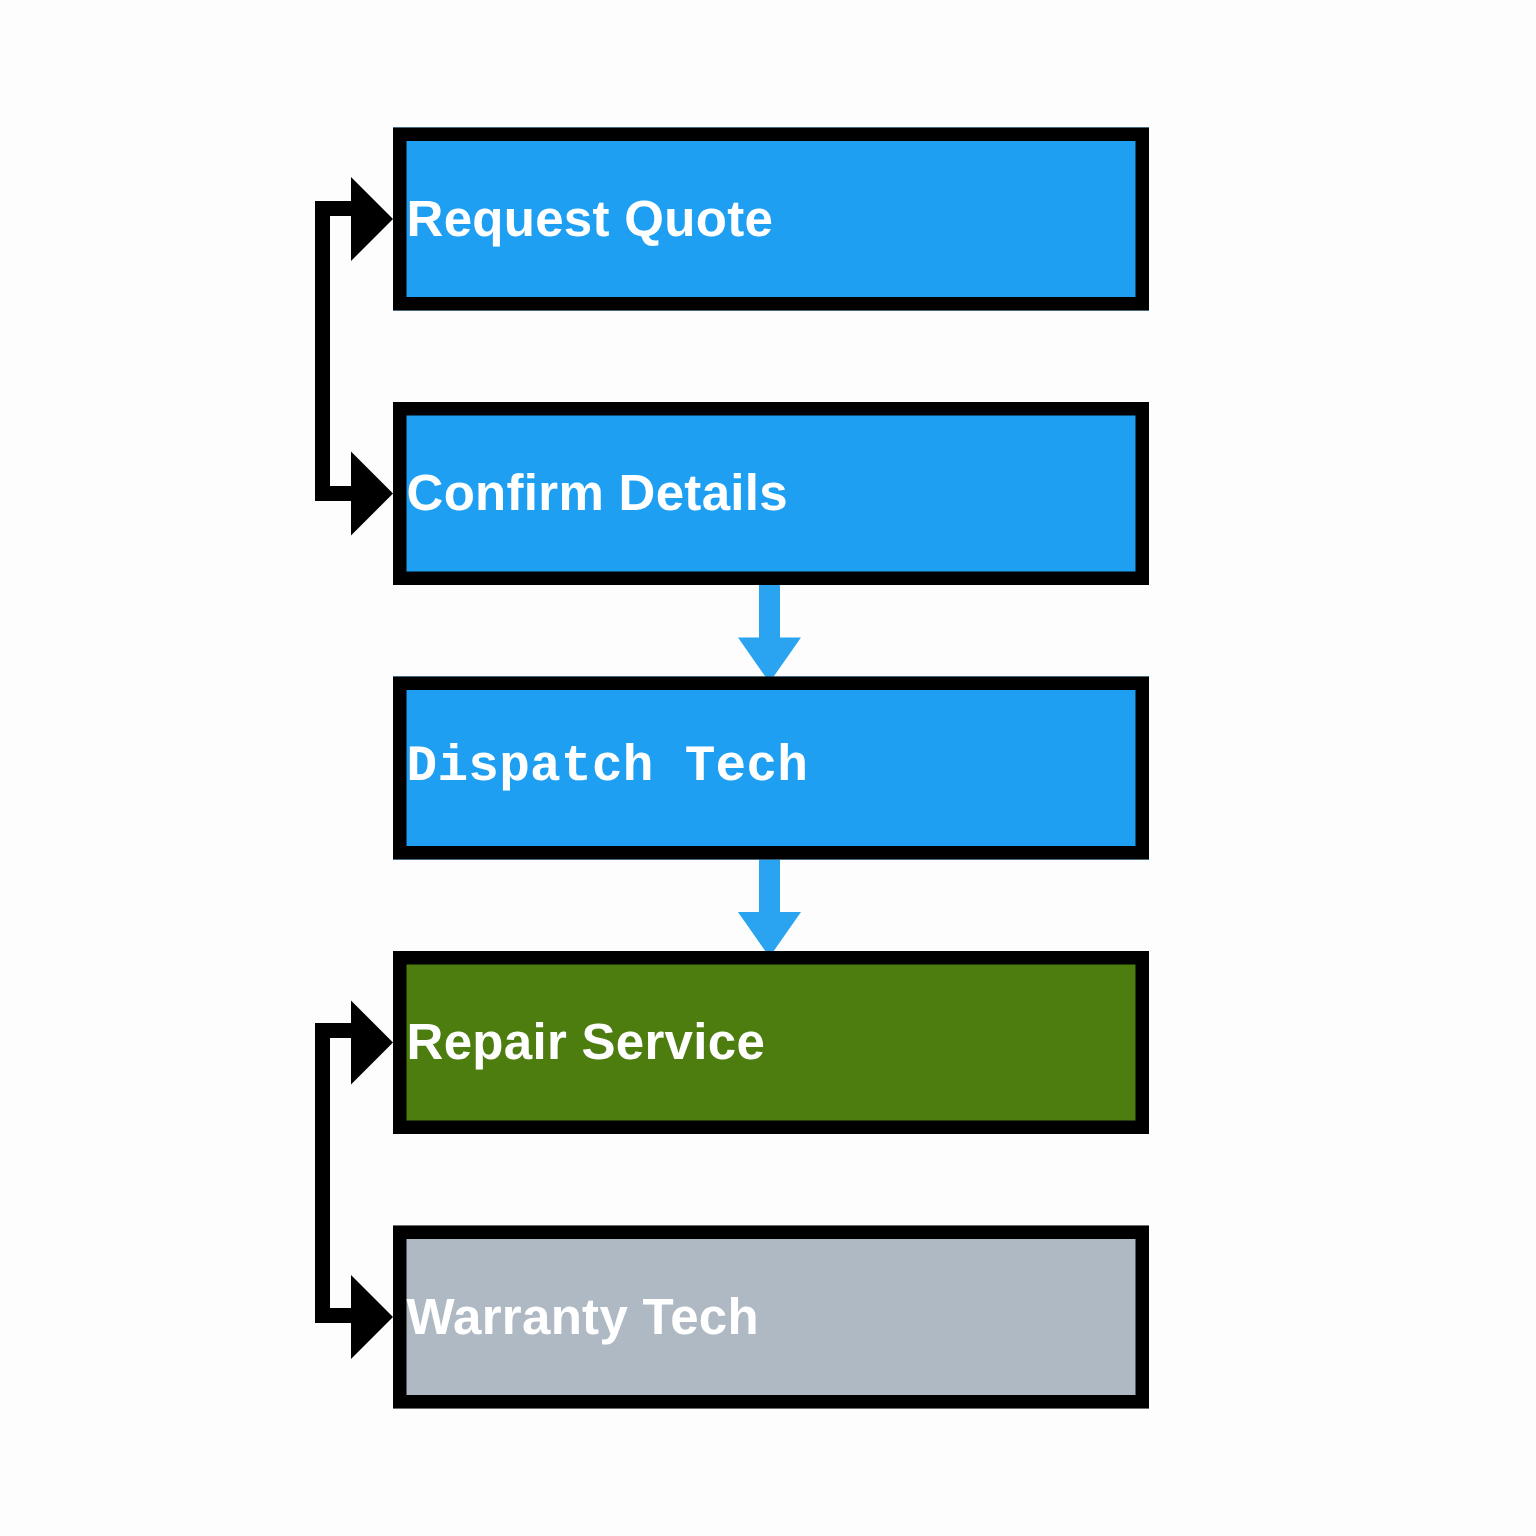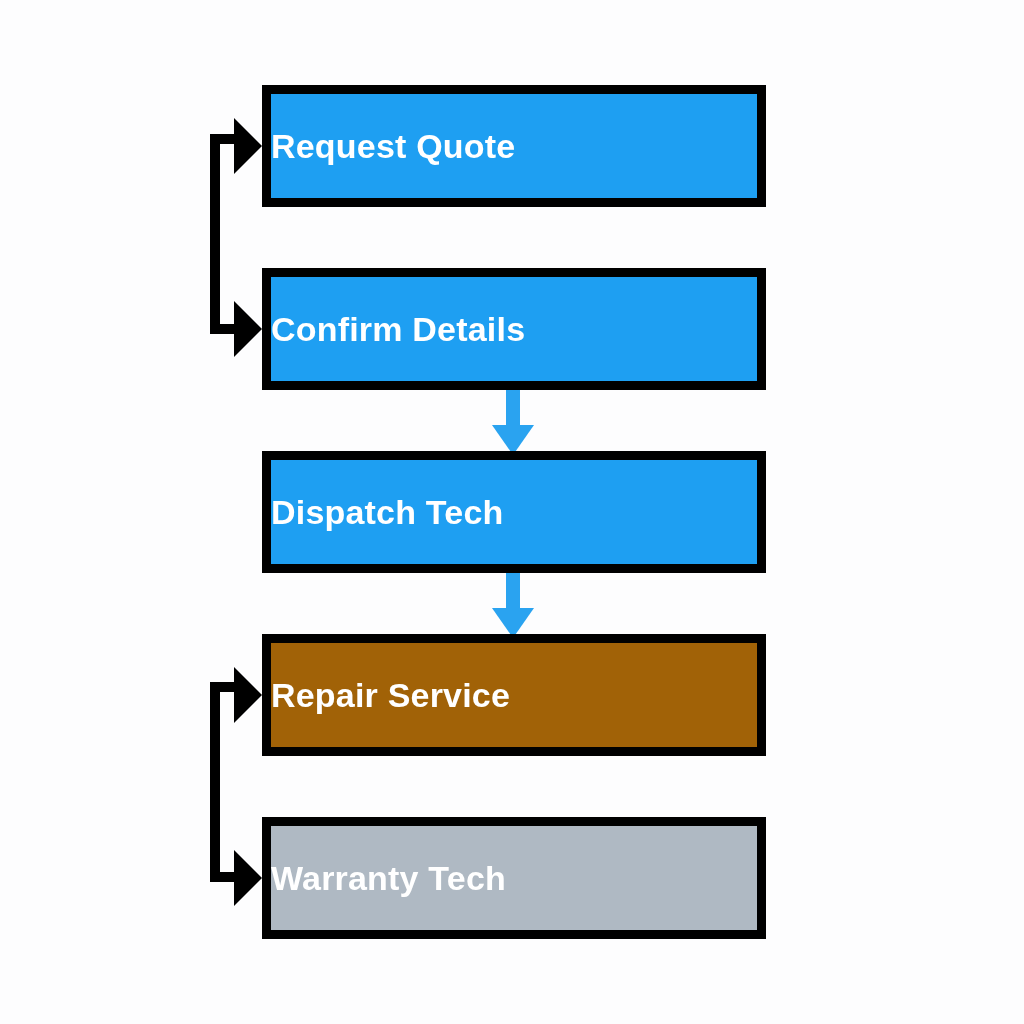--- a/index.html
+++ b/index.html
@@ -86,25 +86,25 @@
   </svg>
 
   <div class="node" style="left: 262px; top: 85px; width: 504px; height: 122px; background: rgb(30, 159, 242); border-color: rgb(0, 0, 0);">
     <span class="node-label">Request Quote</span>
   </div>
 
   <div class="node" style="left: 262px; top: 268px; width: 504px; height: 122px; background: rgb(30, 159, 242); border-color: rgb(0, 0, 0);">
     <span class="node-label">Confirm Details</span>
   </div>
 
-  <div class="node" style="left: 262px; top: 451px; width: 504px; height: 122px; background: rgb(30, 159, 242); border-color: rgb(0, 0, 0);">
+  <div class="node" style="left: 262px; top: 451px; width: 504px; height: 122px; background: rgb(30, 159, 242); border-color: rgb(0, 0, 0); font-family: Liberation Mono, monospace;">
     <span class="node-label">Dispatch Tech</span>
   </div>
 
-  <div class="node" style="left: 262px; top: 634px; width: 504px; height: 122px; background: #a16207; border-color: rgb(0, 0, 0);">
+  <div class="node" style="left: 262px; top: 634px; width: 504px; height: 122px; background: #4d7c0f; border-color: rgb(0, 0, 0);">
     <span class="node-label">Repair Service</span>
   </div>
 
   <div class="node" style="left: 262px; top: 817px; width: 504px; height: 122px; background: rgb(175, 185, 195); border-color: rgb(0, 0, 0);">
     <span class="node-label">Warranty Tech</span>
   </div>
 
 </div>
 
 </body></html>

